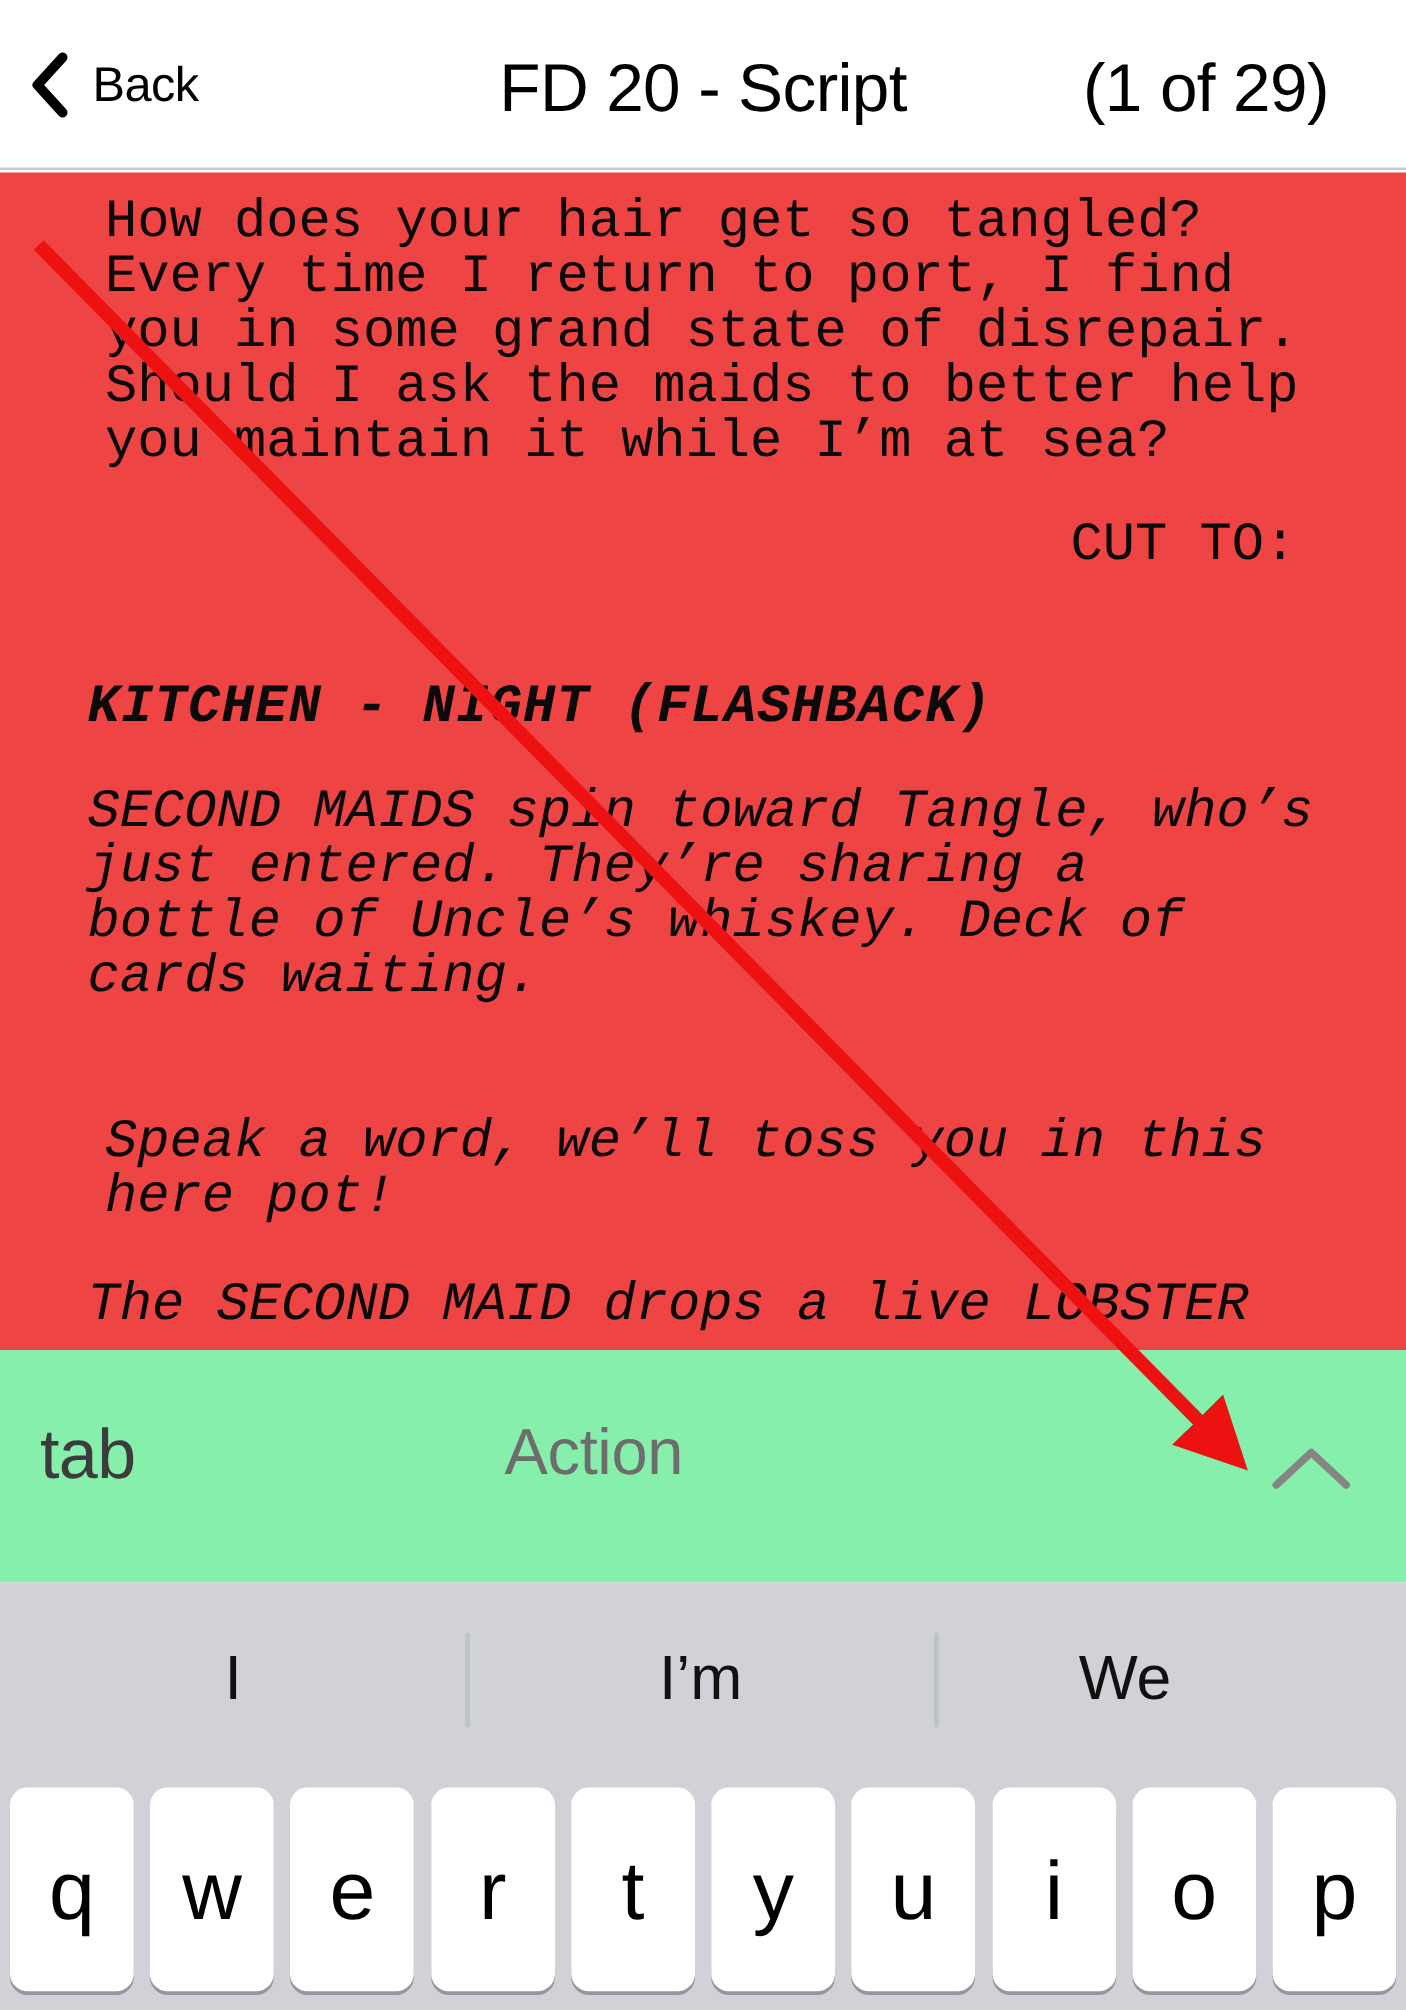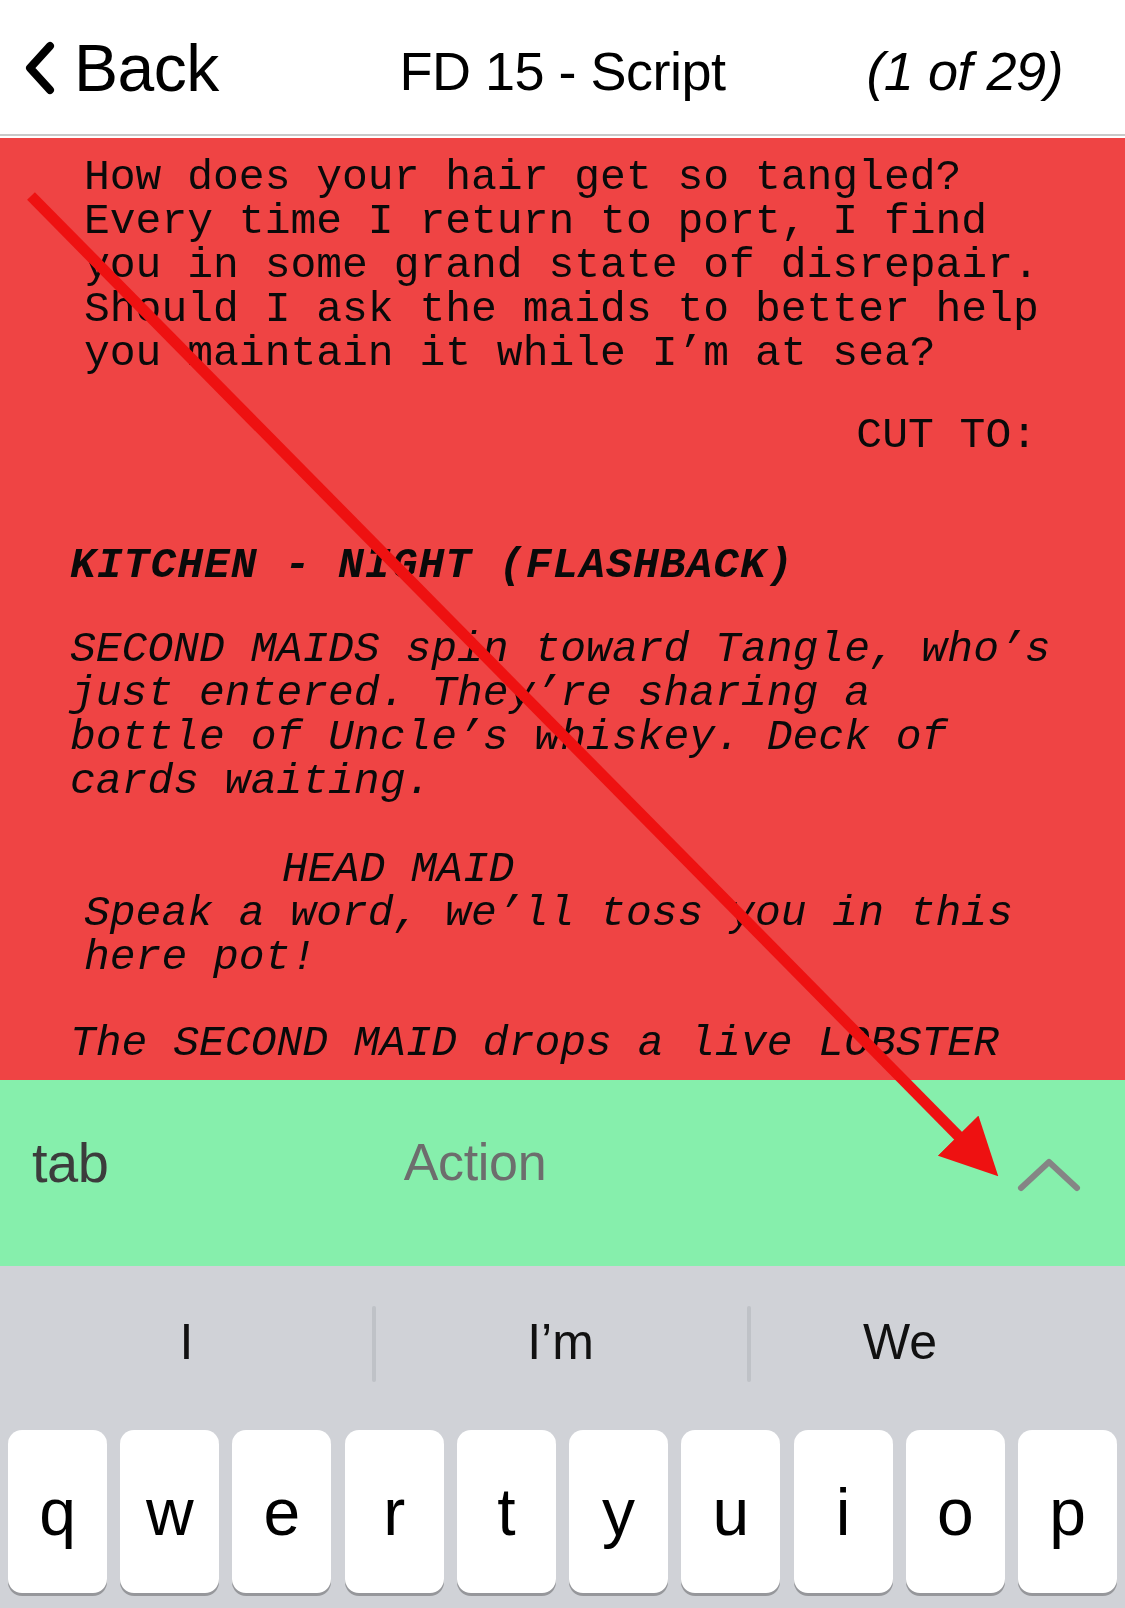--- a/index.html
+++ b/index.html
@@ -16,31 +16,31 @@
     position:absolute; left:0; top:0; width:1125px; height:136px;
     background:#ffffff; border-bottom:2px solid #c9c9c9;
   }
   .nav-back {
     position:absolute; left:22px; top:24px;
     display:flex; align-items:center; gap:18px;
     height:88px; padding-right:10px; cursor:pointer;
   }
   .chev-back { width:34px; height:54px; display:block; }
   .nav-back-label {
-    font-size:66px; font-weight:400; color:#000;
+    font-size:39px; font-weight:400; color:#000;
     letter-spacing:-0.5px; line-height:1;
   }
   .nav-title {
     position:absolute; left:0; top:40px; width:1125px;
     text-align:center; font-size:54px; font-weight:400; color:#000;
     letter-spacing:-0.5px;
   }
   .nav-count {
     position:absolute; right:62px; top:40px;
-    font-size:54px; font-weight:400; color:#000; letter-spacing:-0.5px;font-style:italic;
+    font-size:54px; font-weight:400; color:#000; letter-spacing:-0.5px;
   }
 
   
   .script {
     position:absolute; left:0; top:138px; width:1125px; height:942px;
     background:#ef4444; overflow:hidden;
     font-family:"Liberation Mono", "DejaVu Sans Mono", monospace;
     font-size:43px;
     line-height:44px;
     color:#0a0a0a;
@@ -121,21 +121,21 @@
 
     <div class="nav-back">
       <span>
         <svg class="chev-back" viewBox="0 0 34 54" fill="none">
           <path d="M28 5 L8 27 L28 49" stroke="#000" stroke-width="8" stroke-linecap="round" stroke-linejoin="round"></path>
         </svg>
       </span>
       <span class="nav-back-label">Back</span>
     </div>
 
-    <div class="nav-title">FD 15 - Script</div>
+    <div class="nav-title">FD 20 - Script</div>
 
     <div class="nav-count">(1 of 29)</div>
   </div>
 
   <div class="script">
 
     <div class="blk dialogue-top">How does your hair get so tangled?
 Every time I return to port, I find
 you in some grand state of disrepair.
 Should I ask the maids to better help
@@ -143,21 +143,20 @@
 
     <div class="blk transition">CUT TO:</div>
 
     <div class="blk scene-head">KITCHEN - NIGHT (FLASHBACK)</div>
 
     <div class="blk action-1">SECOND MAIDS spin toward Tangle, who’s
 just entered. They’re sharing a
 bottle of Uncle’s whiskey. Deck of
 cards waiting.</div>
 
-    <div class="blk char-name">HEAD MAID</div>
 
     <div class="blk dialogue-2">Speak a word, we’ll toss you in this
 here pot!</div>
 
     <div class="blk action-2">The SECOND MAID drops a live LOBSTER</div>
   </div>
 
   <div class="elem-bar">
 
     <div class="elem-tab">tab</div>

